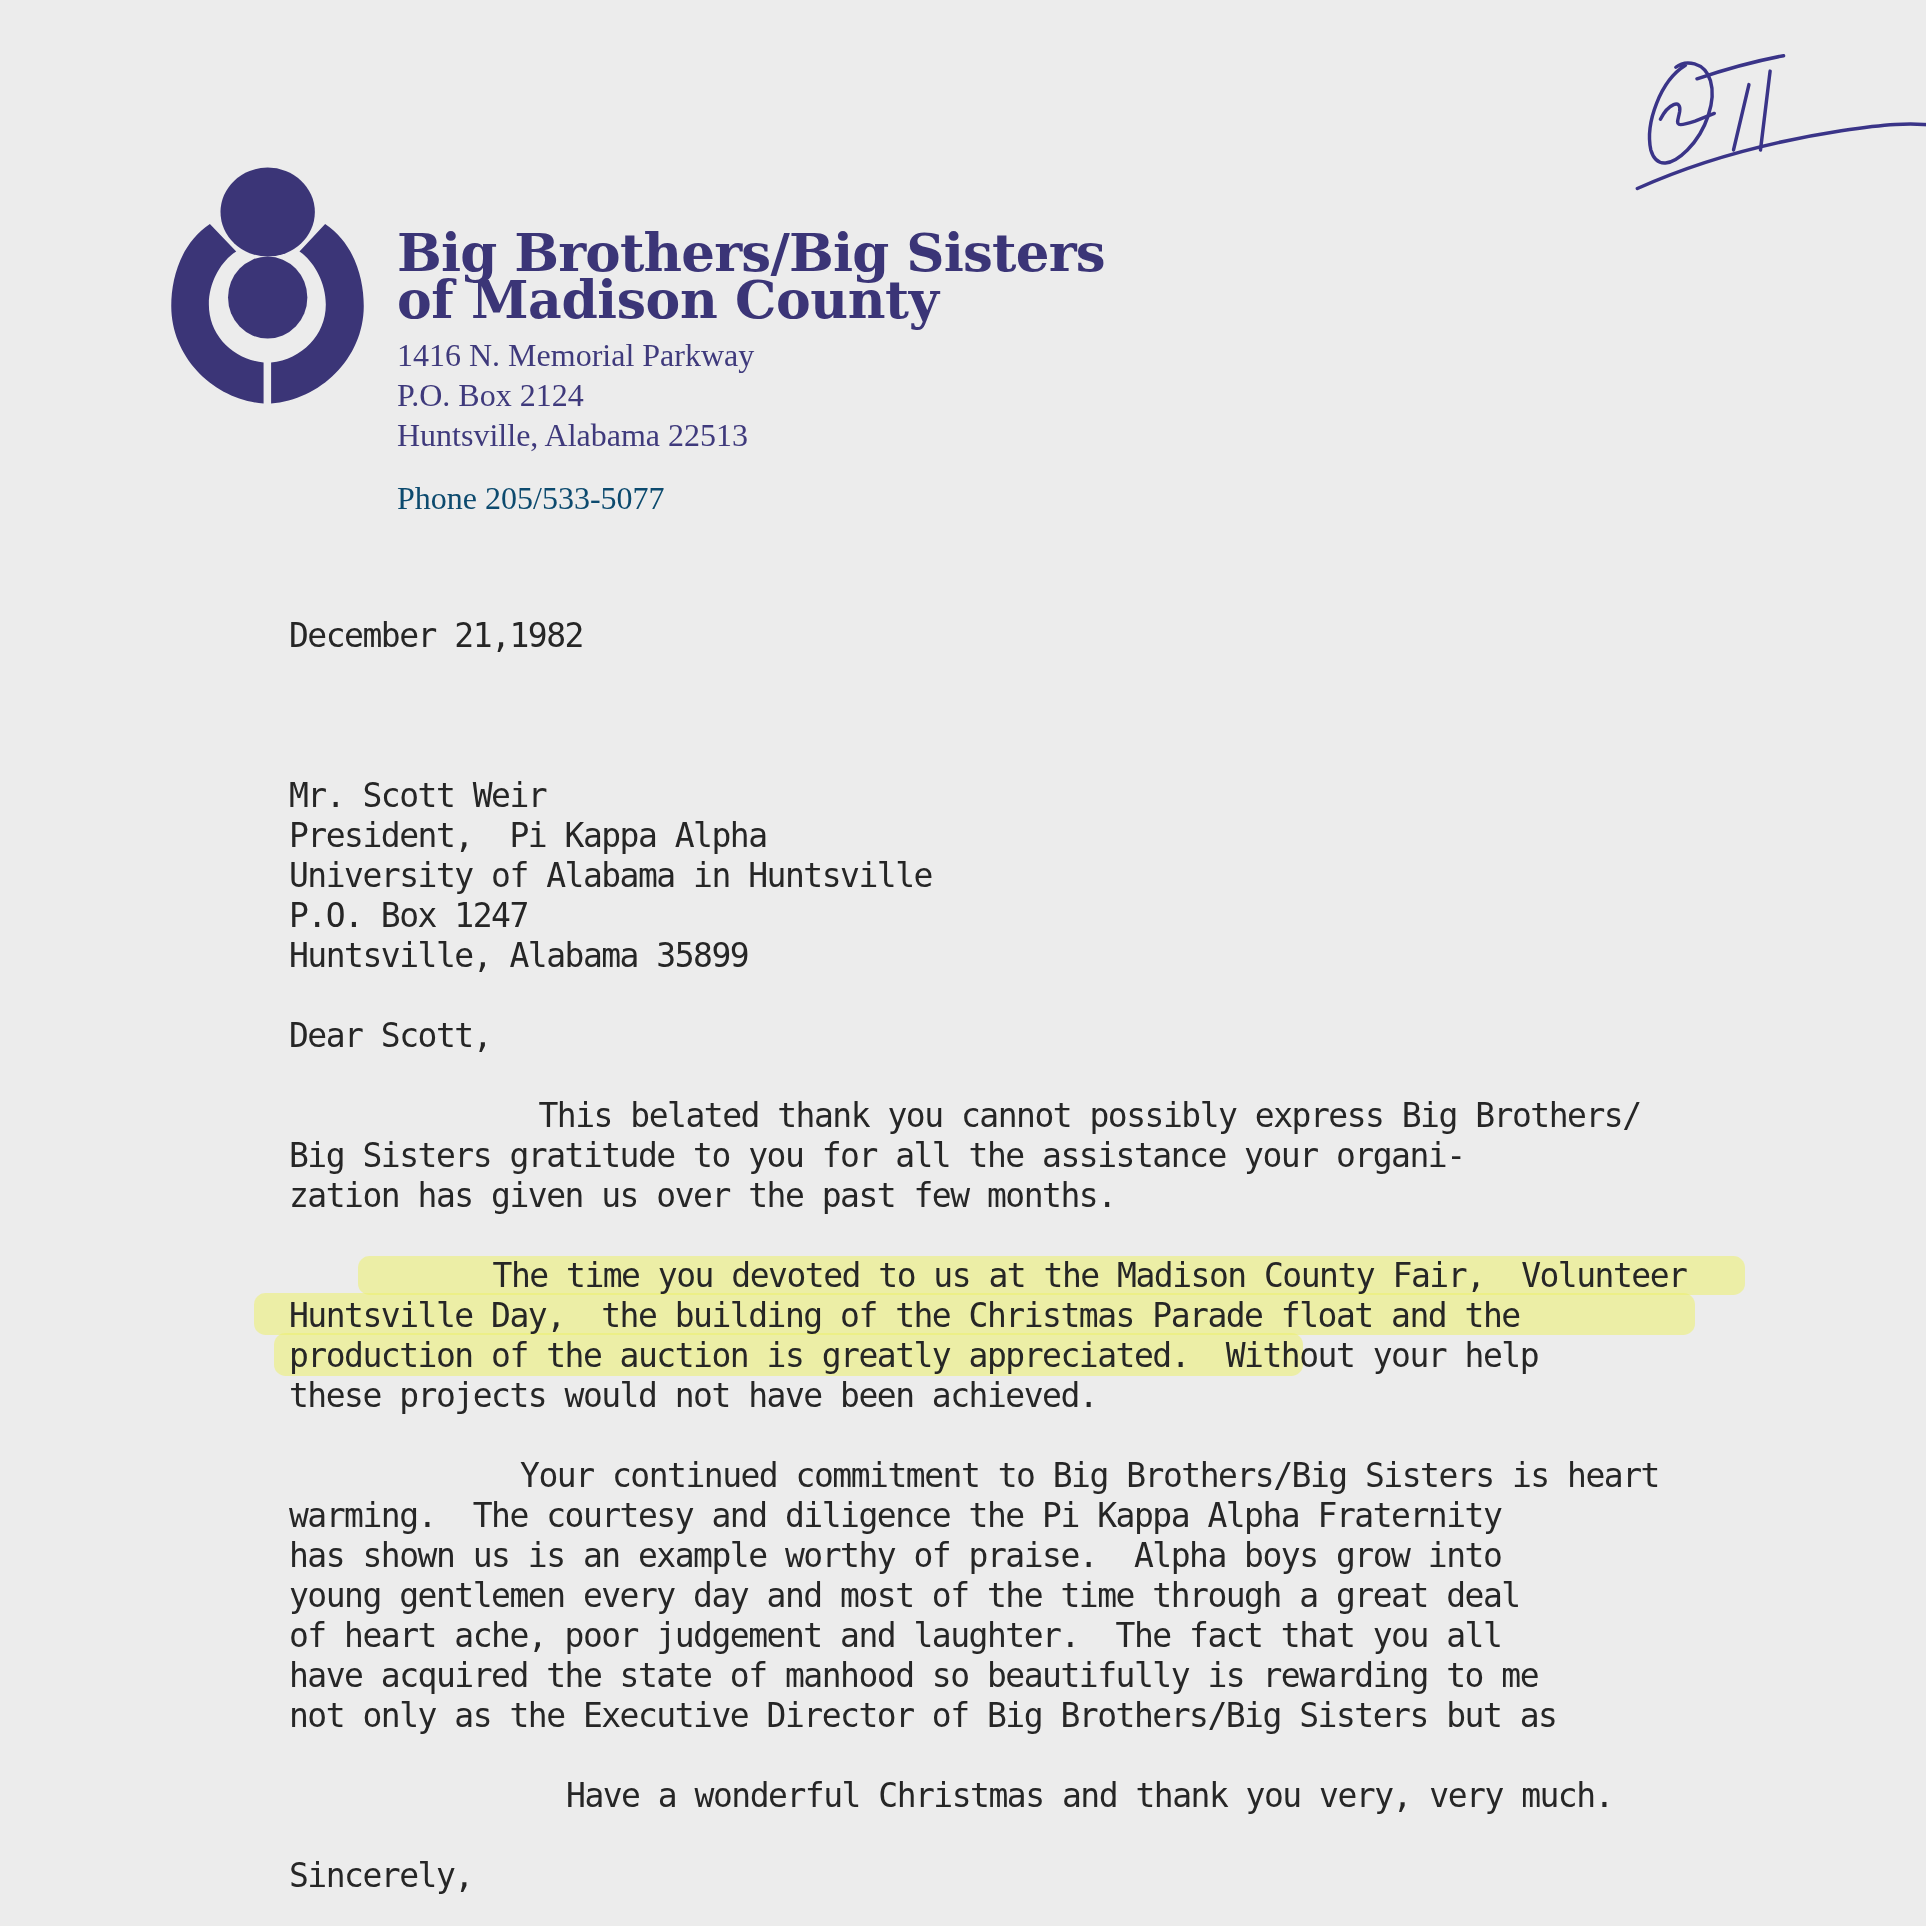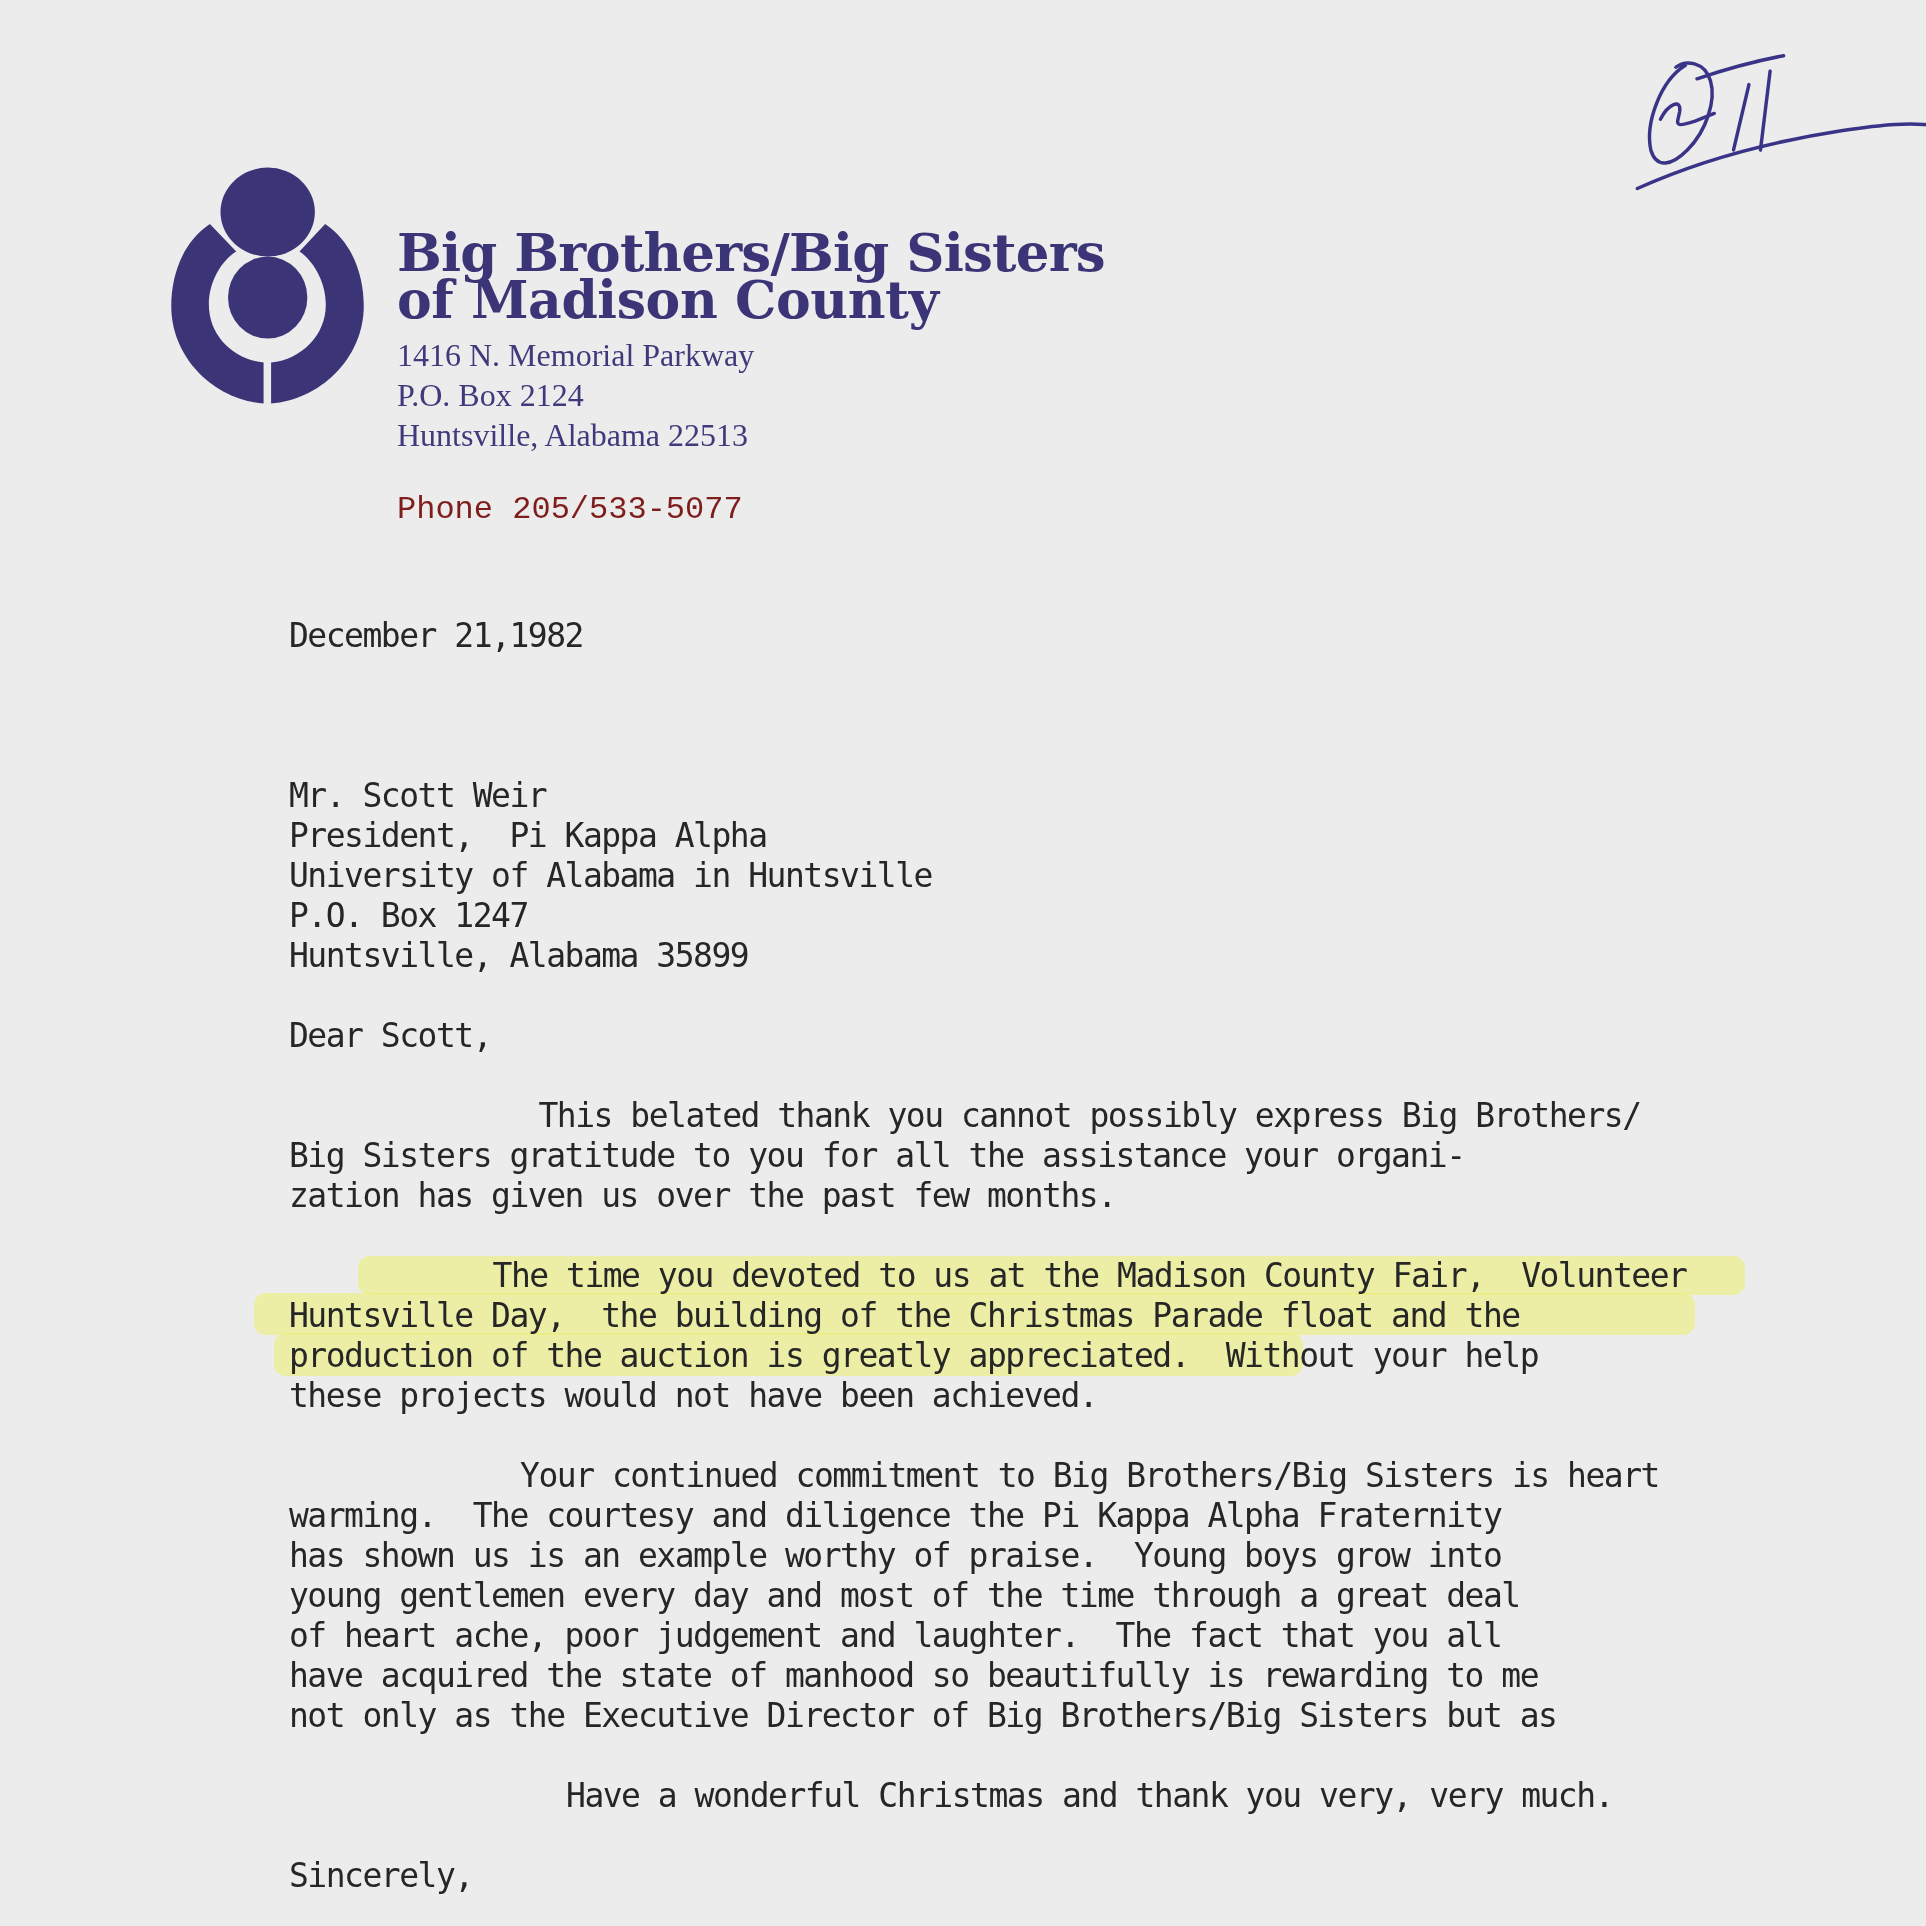--- a/index.html
+++ b/index.html
@@ -24,22 +24,22 @@
   }
   .lh-sub {
     font-family: "DejaVu Serif", "Liberation Serif", serif;
     font-weight: bold; font-size: 52px; line-height: 42px; letter-spacing: -0.4px;
   }
   .lh-addr {
     font-family: "Liberation Serif", "DejaVu Serif", serif;
     font-size: 32px; line-height: 40px; margin-top: 14px; color: #3f3a7c;
   }
   .lh-phone {
-    font-family: Liberation Mono, monospace;
-    font-size: 32px; line-height: 39px; margin-top: 35px; color: #7f1d1d;
+    font-family: Liberation Serif, serif;
+    font-size: 32px; line-height: 39px; margin-top: 24px; color: #0c4a6e;
   }
 
   
   .body-text {
     position: absolute; left: 289px; top: 616px; width: 1502px;
     font-size: 33px; line-height: 40px; letter-spacing: -1.5px;
     color: #262626;
   }
   .line { white-space: pre; height: 40px; }
   .gap-1 { height: 40px; }
@@ -121,21 +121,21 @@
         <div class="line">Huntsville Day,  the building of the Christmas Parade float and the</div>
         <div class="line">production of the auction is greatly appreciated.  Without your help</div>
         <div class="line">these projects would not have been achieved.</div>
       </div>
     </div>
     <div class="gap-1"></div>
 
     <div>
       <div class="line indent">Your continued commitment to Big Brothers/Big Sisters is heart</div>
       <div class="line">warming.  The courtesy and diligence the Pi Kappa Alpha Fraternity</div>
-      <div class="line">has shown us is an example worthy of praise.  Young boys grow into</div>
+      <div class="line">has shown us is an example worthy of praise.  Alpha boys grow into</div>
       <div class="line">young gentlemen every day and most of the time through a great deal</div>
       <div class="line">of heart ache, poor judgement and laughter.  The fact that you all</div>
       <div class="line">have acquired the state of manhood so beautifully is rewarding to me</div>
       <div class="line">not only as the Executive Director of Big Brothers/Big Sisters but as</div>
     </div>
     <div class="gap-1"></div>
 
     <div class="line indent">Have a wonderful Christmas and thank you very, very much.</div>
     <div class="gap-1"></div>
 

